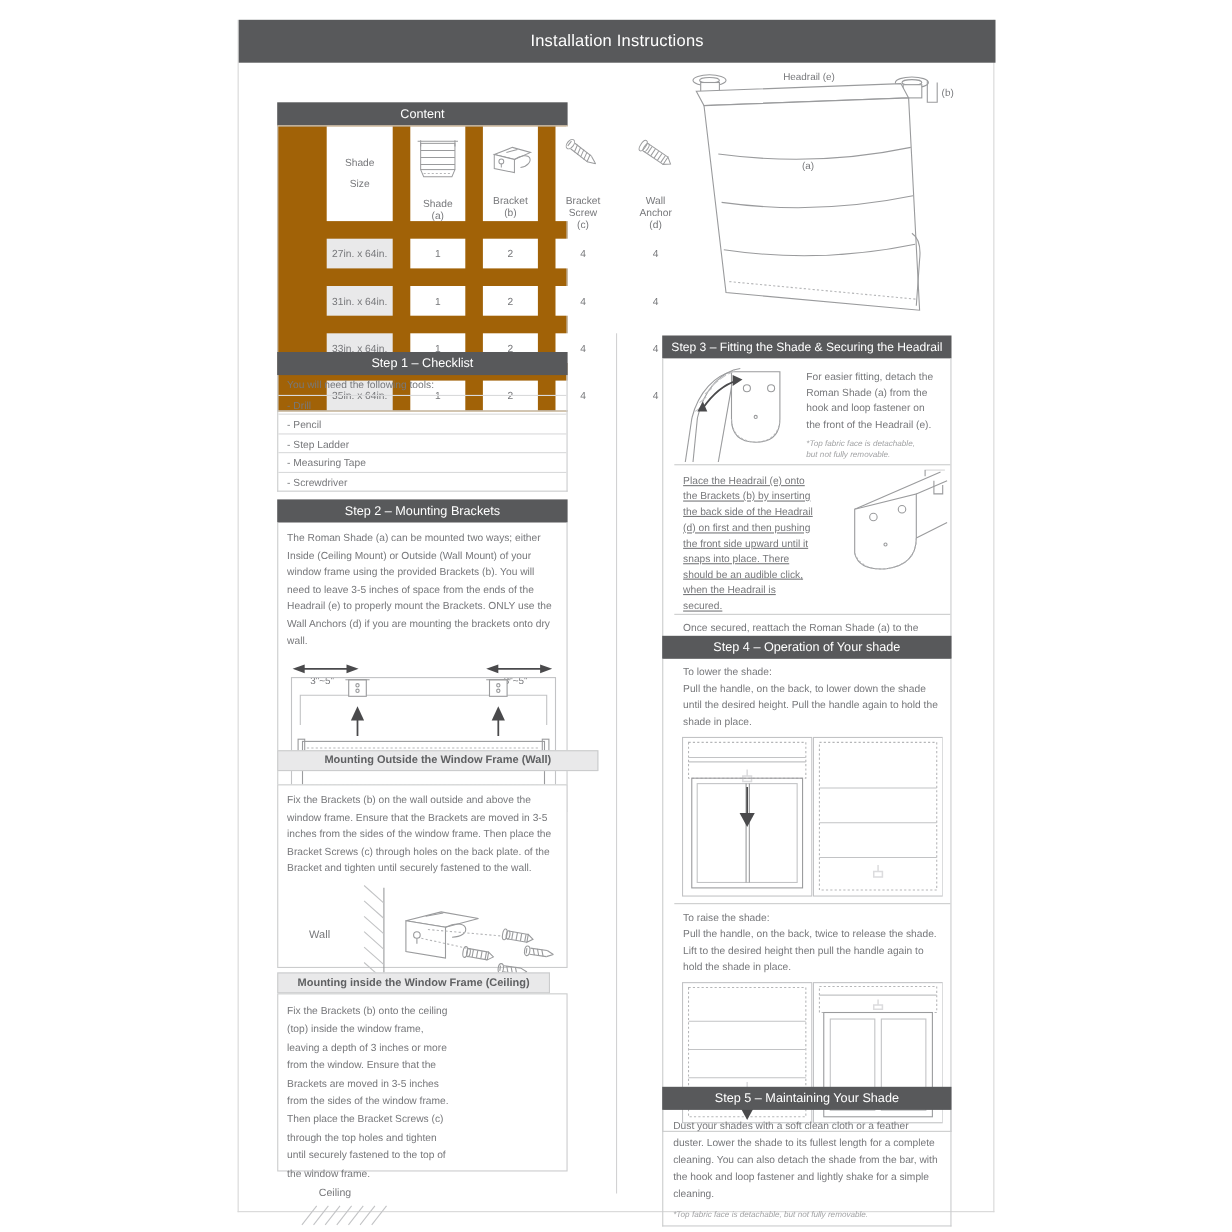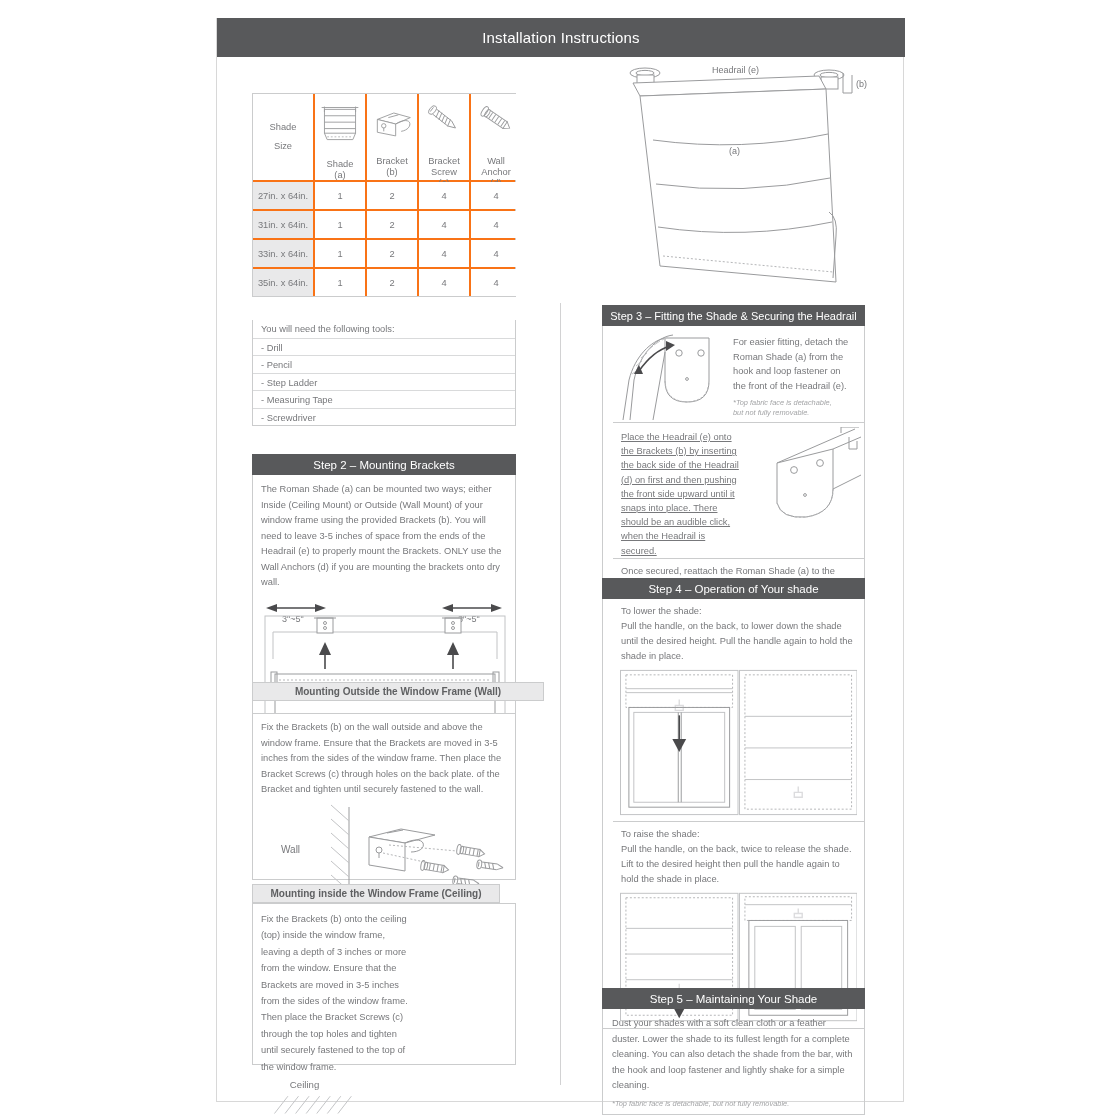--- a/index.html
+++ b/index.html
@@ -13,22 +13,22 @@
   .darkhead { background:#58595b; color:#fff; font-size:11.5px; height:21px;
     display:flex; align-items:center; justify-content:center; }
   .subhead { background:#e9e9ea; color:#5f6062; font-weight:bold; font-size:10px;
     height:19px; border:1px solid #cbcccd; display:flex; align-items:center; justify-content:center; }
   .box { border:1px solid #cbcccd; background:#fff;padding-left:10px; }
   .body-text { font-size:9.3px; line-height:15.5px; color:#77787b; }
   .divider { position:absolute; left:343px; top:285px; width:1px; height:782px; background:#d2d2d3; }
 
   
   .ct { position:absolute; left:35px; top:75px; width:264px; }
-  .ct-grid { border:1px solid #cbcccd; background:#f97316; display:grid;
-    grid-template-columns:60px 50px 50px 50px 50px; grid-template-rows:86px 27px 27px 27px 27px; gap:2px; }
+  .ct-grid { border:1px solid #cbcccd; background:#a16207; display:grid;
+    grid-template-columns:60px 50px 50px 50px 50px; grid-template-rows:86px 27px 27px 27px 27px; gap:16px;padding-left:44px; }
   .ct-grid > div { background:#fff; display:flex; align-items:center; justify-content:center;
     font-size:9.3px; color:#77787b; text-align:center; }
   .ct-size { background:#e9e9ea !important; }
   .ct-head { flex-direction:column; white-space:pre-line; line-height:11px; }
   .ct-head .ic { margin-bottom:4px; }
   .ct-corner { white-space:pre-line; line-height:19px; }
 
   
   .step1 { position:absolute; left:35px; top:302px; width:264px; }
   .step1 .rows { border:1px solid #cbcccd; border-top:none; }
@@ -72,20 +72,21 @@
 </style>
 </head>
 <body>
 
 <div class="sheet">
 
   <div class="titlebar">Installation Instructions</div>
   <div class="divider"></div>
 
   <div class="ct">
+    <div class="darkhead">Content</div>
     <div class="ct-grid">
       <div class="ct-corner">Shade
 Size</div>
       <div class="ct-head">
         <span class="ic">
           <svg width="44" height="40" viewBox="0 0 48 42">
             <line class="st" x1="4" y1="3" x2="44" y2="3"></line>
               <line class="st" x1="7" y1="2" x2="7" y2="8"></line>
               <line class="st" x1="41" y1="2" x2="41" y2="8"></line>
             <rect class="st" x="7" y="5" width="34" height="26"></rect>
@@ -177,20 +178,21 @@
 
       <div class="ct-size">35in. x 64in.</div>
       <div>1</div>
       <div>2</div>
       <div>4</div>
       <div>4</div>
     </div>
   </div>
 
   <div class="step1">
+    <div class="darkhead">Step 1 – Checklist</div>
     <div class="rows">
       <div class="row">You will need the following tools:</div>
       <div class="row">- Drill</div>
       <div class="row">- Pencil</div>
       <div class="row">- Step Ladder</div>
       <div class="row">- Measuring Tape</div>
       <div class="row">- Screwdriver</div>
     </div>
   </div>
 

